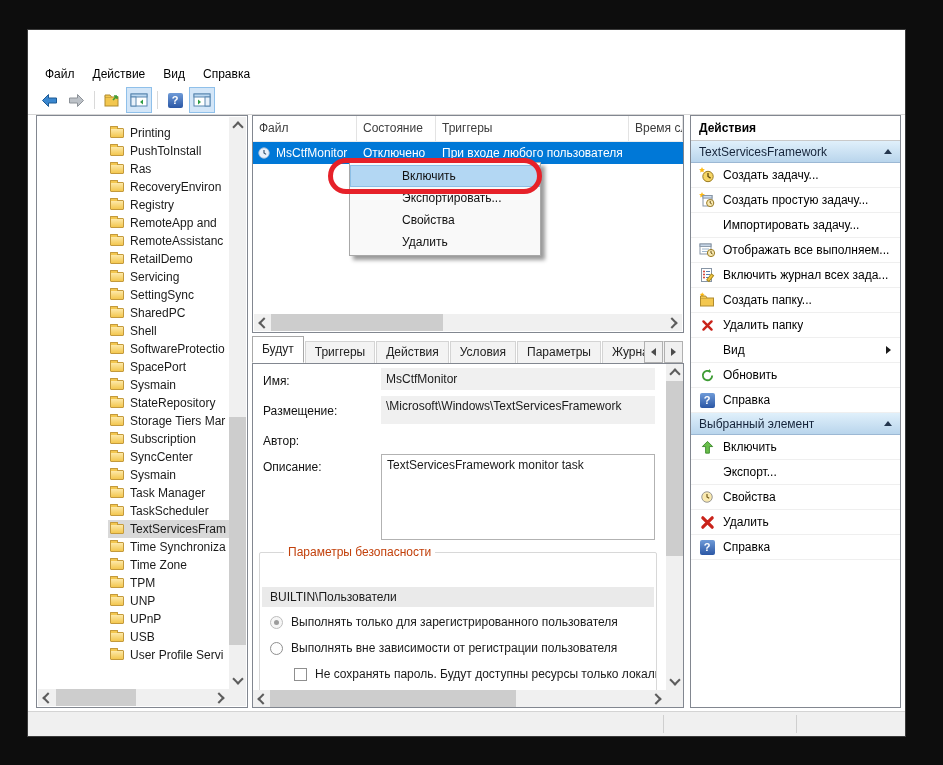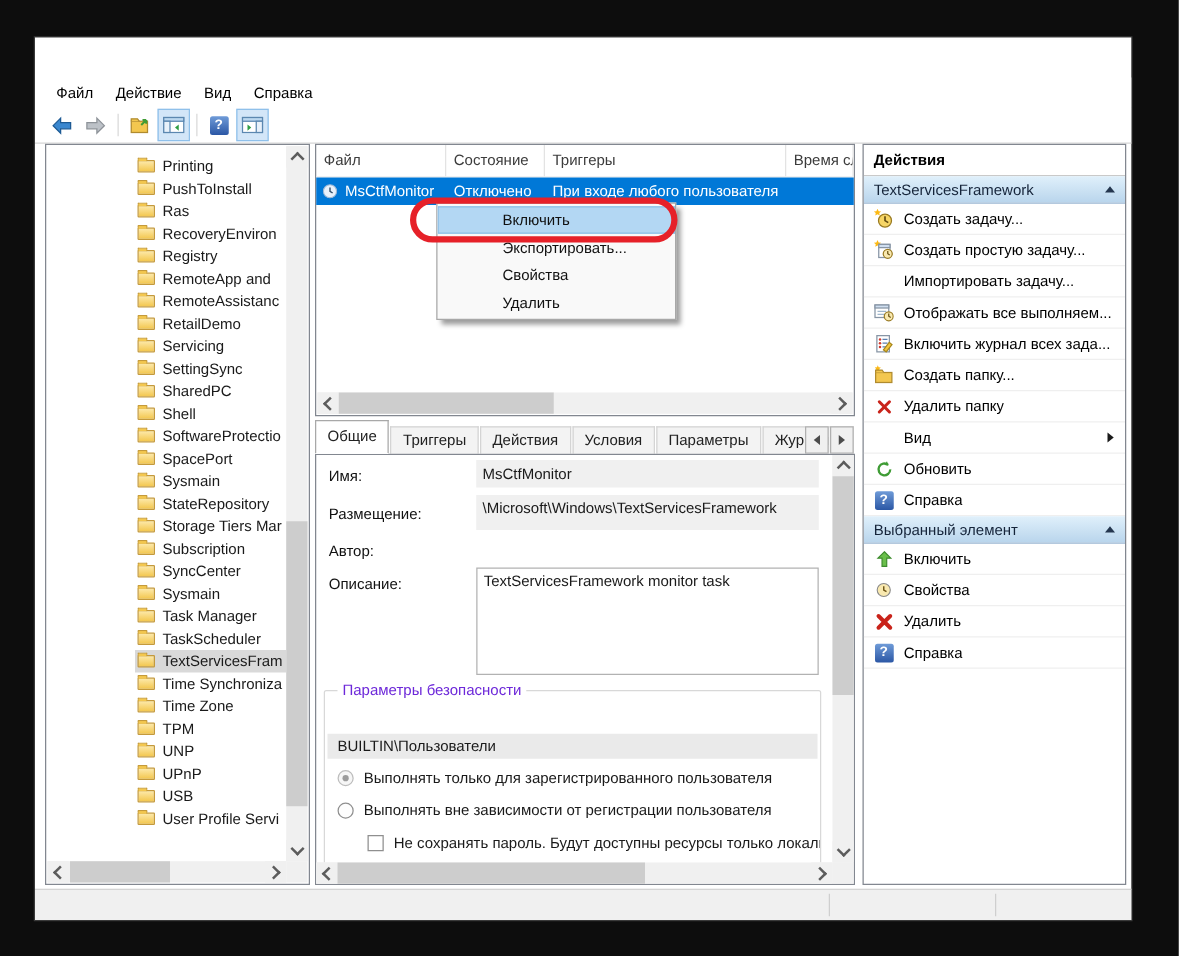--- a/index.html
+++ b/index.html
@@ -63,21 +63,21 @@
   .tab-arrows{position:absolute;right:1px;top:4px;display:flex}
   .tab-arrow{width:17px;height:20px;background:#f0f0f0;border:1px solid #b0b0b0;display:flex;align-items:center;justify-content:center;margin-left:1px}
   .tri-left{width:0;height:0;border-top:4px solid transparent;border-bottom:4px solid transparent;border-right:5px solid #4c4c4c}
   .tri-right{width:0;height:0;border-top:4px solid transparent;border-bottom:4px solid transparent;border-left:5px solid #4c4c4c}
   .details-body{position:absolute;left:0;top:26px;right:0;bottom:0;border:1px solid #828790;background:#fff;box-sizing:border-box}
   .form{position:absolute;left:0;top:0;right:17px;bottom:17px;overflow:hidden}
   .flabel{position:absolute;left:10px;color:#111}
   .fbox{position:absolute;left:128px;width:274px;box-sizing:border-box;background:#f0f0f0;padding:3px 5px;overflow:hidden;white-space:nowrap}
   .fbox.bordered{background:#fff;border:1px solid #b2b2b2;white-space:normal}
   .groupbox{position:absolute;left:6px;top:188px;width:396px;height:210px;border:1px solid #d8d8d8;border-radius:2px}
-  .legend{position:absolute;top:-8px;left:10px;background:#fff;padding:0 4px;color:#6d28d9}
+  .legend{position:absolute;top:-8px;left:24px;background:#fff;padding:0 4px;color:#c2410c}
   .gb-intro{position:absolute;left:10px;top:14px;right:0;white-space:nowrap;overflow:hidden}
   .gb-account{position:absolute;left:2px;top:34px;right:2px;height:20px;line-height:20px;background:#eaeaea;padding-left:8px}
   .opt-row{position:absolute;display:flex;align-items:center}
   .radio{width:13px;height:13px;border:1px solid #8f8f8f;border-radius:50%;background:#fdfdfd;box-sizing:border-box;position:relative;flex:0 0 auto}
   .radio.checked.disabled{border-color:#bdbdbd;background:#f6f6f6}
   .radio.checked::after{content:"";position:absolute;left:3px;top:3px;width:5px;height:5px;border-radius:50%;background:#9c9c9c}
   .checkbox{width:13px;height:13px;border:1px solid #8f8f8f;background:#fff;box-sizing:border-box;flex:0 0 auto}
   .opt-label{margin-left:8px;white-space:nowrap;overflow:hidden}
   
   .actions{position:absolute;left:662px;top:85px;width:211px;height:593px;border:1px solid #828790;box-sizing:border-box;background:#fff;overflow:hidden}
@@ -325,21 +325,21 @@
   <div class="context-menu">
     <div class="cm-item highlight">Включить</div>
     <div class="cm-item">Экспортировать...</div>
     <div class="cm-item">Свойства</div>
     <div class="cm-item">Удалить</div>
   </div>
   <div class="annotation"></div>
 
   <div class="details">
     <div class="tabstrip">
-      <div class="tab active">Общие</div>
+      <div class="tab active">Будут</div>
       <div class="tab">Триггеры</div>
       <div class="tab">Действия</div>
       <div class="tab">Условия</div>
       <div class="tab">Параметры</div>
       <div class="tab">Журнал (отк</div>
       <div class="tab-arrows">
         <div class="tab-arrow">
             <i class="tri-left"></i>
           </div>
         <div class="tab-arrow">
@@ -499,20 +499,24 @@
     </div>
     <div class="action-item">
       <span class="ai-icon">
           <svg width="15" height="15" viewBox="0 0 16 16">
             <path d="M8 1.5l5.5 5.5H10v7H6V7H2.5z" fill="#6abf4b" stroke="#3e8c2e"></path>
           </svg>
         </span>
       <span class="ai-label">Включить</span>
     </div>
     <div class="action-item">
+      <span class="ai-icon"></span>
+      <span class="ai-label">Экспорт...</span>
+    </div>
+    <div class="action-item">
       <span class="ai-icon">
           <svg width="14" height="14" viewBox="0 0 16 16">
             <circle cx="8" cy="8" r="6" fill="#f9e9b0" stroke="#8a8a8a"></circle>
             <path d="M8 4.5V8l2.5 1.5" stroke="#6b5314" fill="none" stroke-width="1.3"></path>
           </svg>
         </span>
       <span class="ai-label">Свойства</span>
     </div>
     <div class="action-item">
       <span class="ai-icon">

